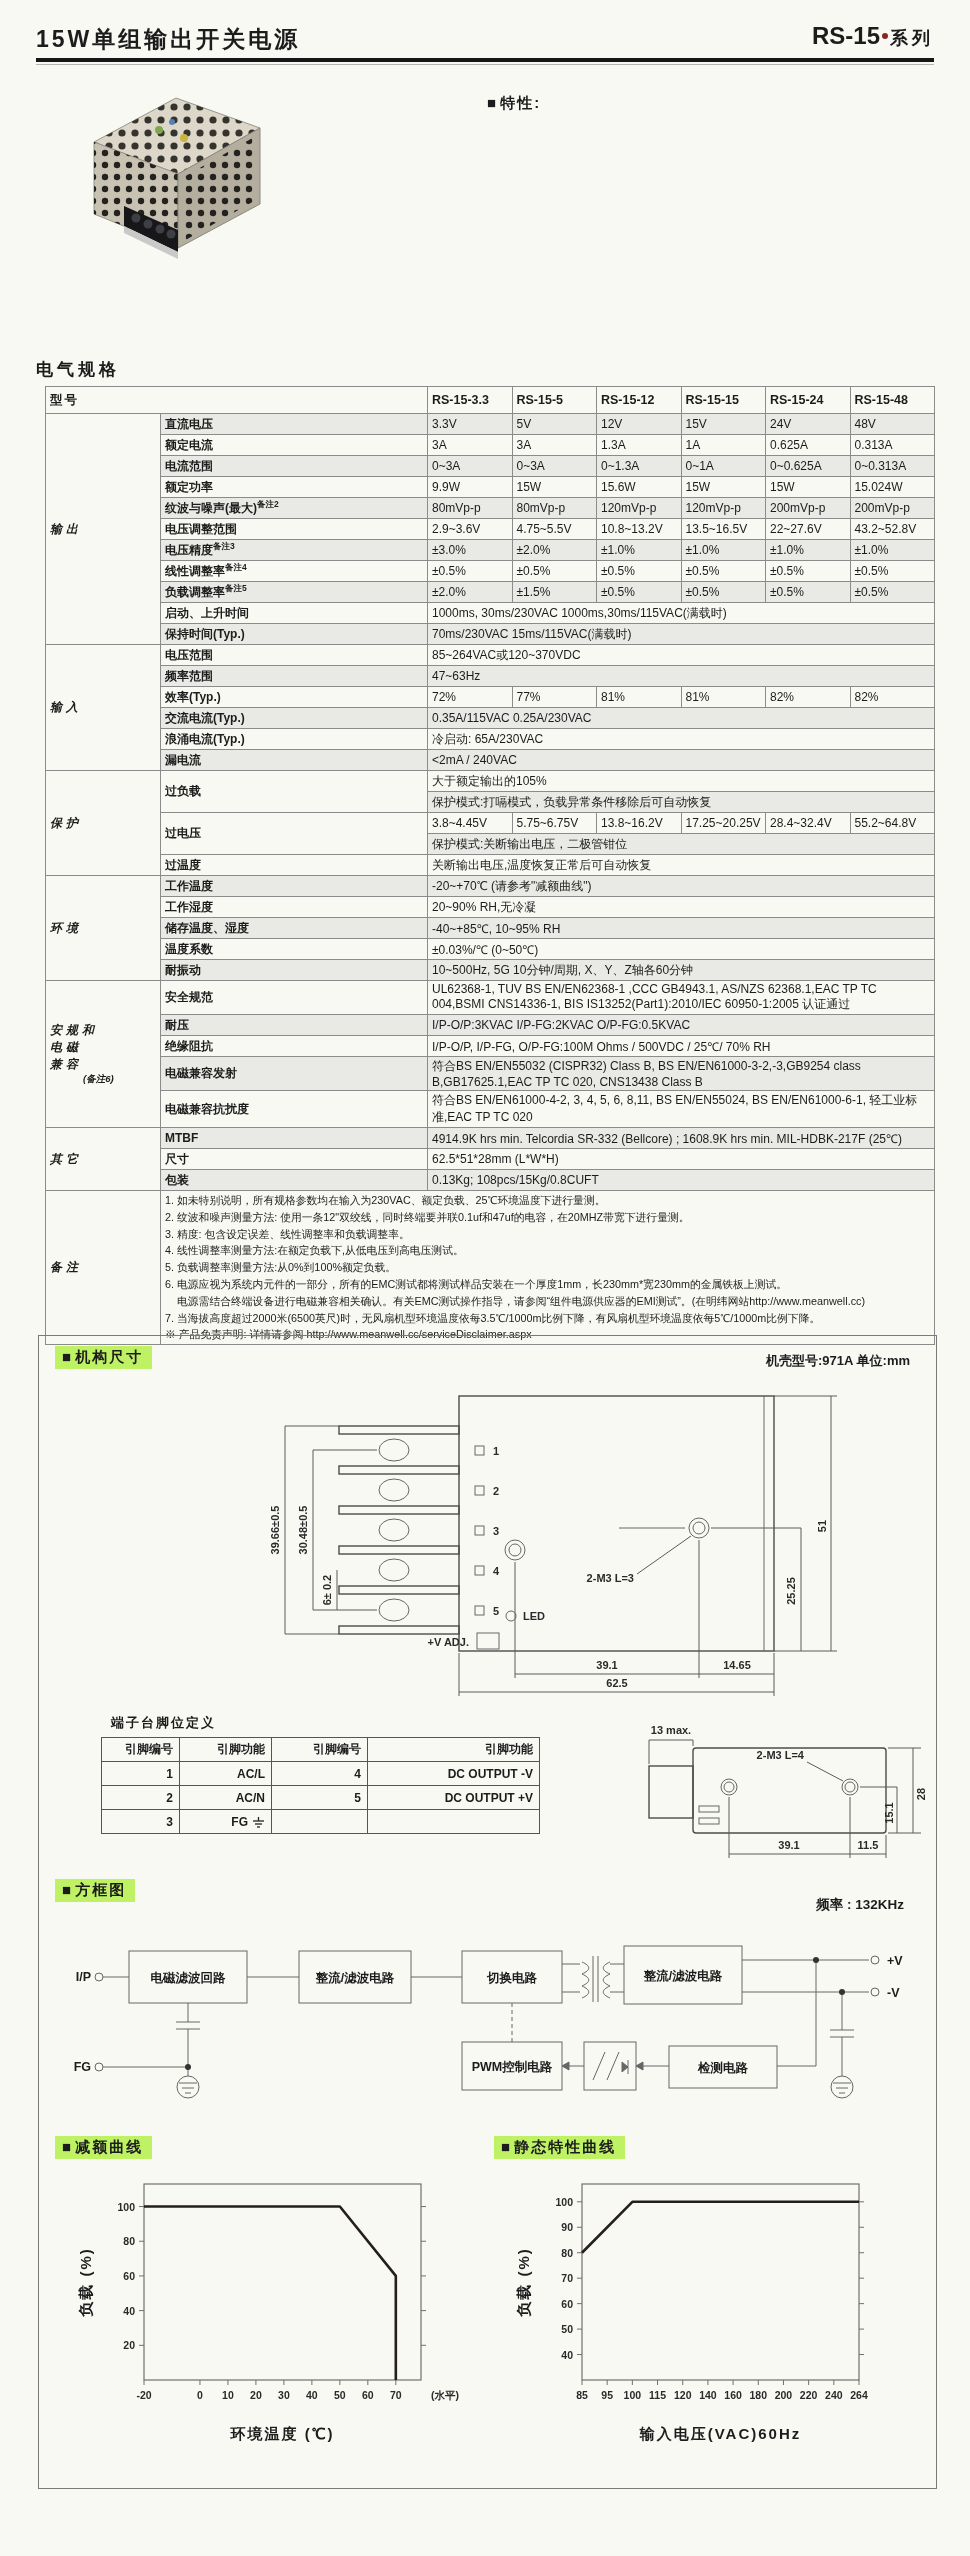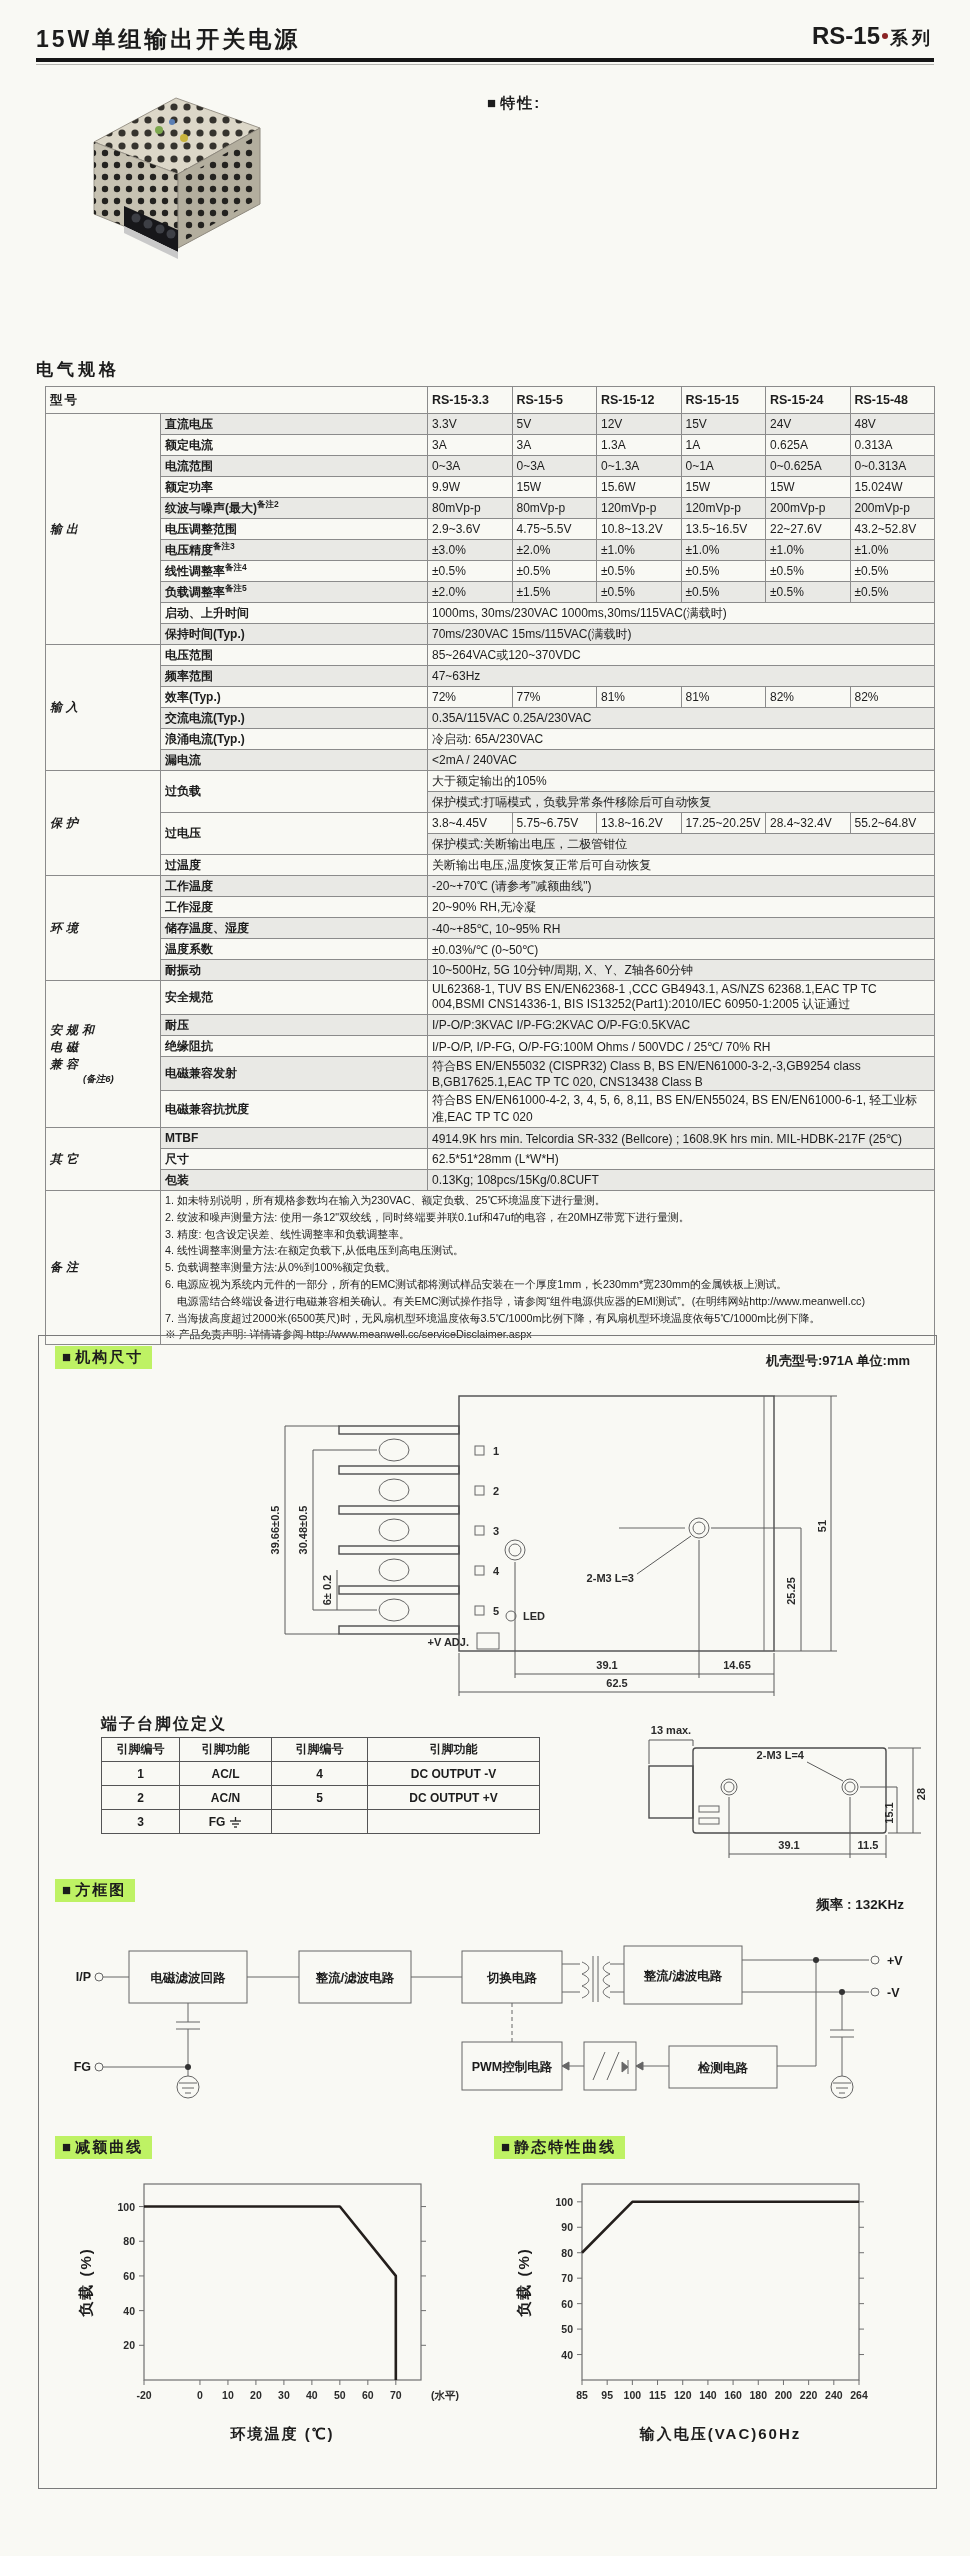--- a/index.html
+++ b/index.html
@@ -33,23 +33,23 @@
   sup.note{font-size:8.5px;font-weight:600;}
   tr.shade td{background:#e9e9e5;}
   tr.shade td.group{background:#f9f9f4;}
   td.notes-cell{padding:3px 6px;}
   .note-line{font-size:10.8px;line-height:16.8px;font-weight:500;white-space:pre-wrap;}
   
   .panel{position:absolute;left:38px;top:1335px;width:897px;height:1152px;border:1.5px solid #7a7a7a;}
   .chip{position:absolute;background:#bef264;padding:2px 9px 2px 7px;font-size:15px;font-weight:bold;letter-spacing:2px;}
   .chip::before{content:"■ ";letter-spacing:0;}
   .case-info{position:absolute;right:26px;top:16px;font-size:13px;font-weight:bold;}
-  .pin-title{position:absolute;left:62px;top:378px;font-size:16px;font-weight:600;letter-spacing:2px;}
+  .pin-title{position:absolute;left:72px;top:378px;font-size:13px;font-weight:600;letter-spacing:2px;}
   table.pins{position:absolute;left:62px;top:401px;border-collapse:collapse;}
-  table.pins th,table.pins td{border:1px solid #555;font-size:12px;font-weight:bold;text-align:center;
+  table.pins th,table.pins td{border:1px solid #555;font-size:12px;font-weight:bold;text-align:right;
         height:23px;padding:0 6px;margin-top:12px;}
   .freq{position:absolute;right:32px;top:560px;font-size:13.5px;font-weight:bold;}
   
   svg text{font-family:"Liberation Sans",sans-serif;}
   .dtxt{font-size:11px;font-weight:bold;fill:#2a2a2a;}
   .btxt{font-size:12.5px;font-weight:bold;fill:#1c1c1c;}
   .tick{font-size:10.5px;font-weight:bold;fill:#2a2a2a;}
   .axlab{font-size:15px;font-weight:bold;fill:#1c1c1c;letter-spacing:2px;}
   .dim{stroke:#5a5a5a;stroke-width:1;fill:none;}
   .shape{stroke:#4c4c4c;stroke-width:1.4;fill:none;}

